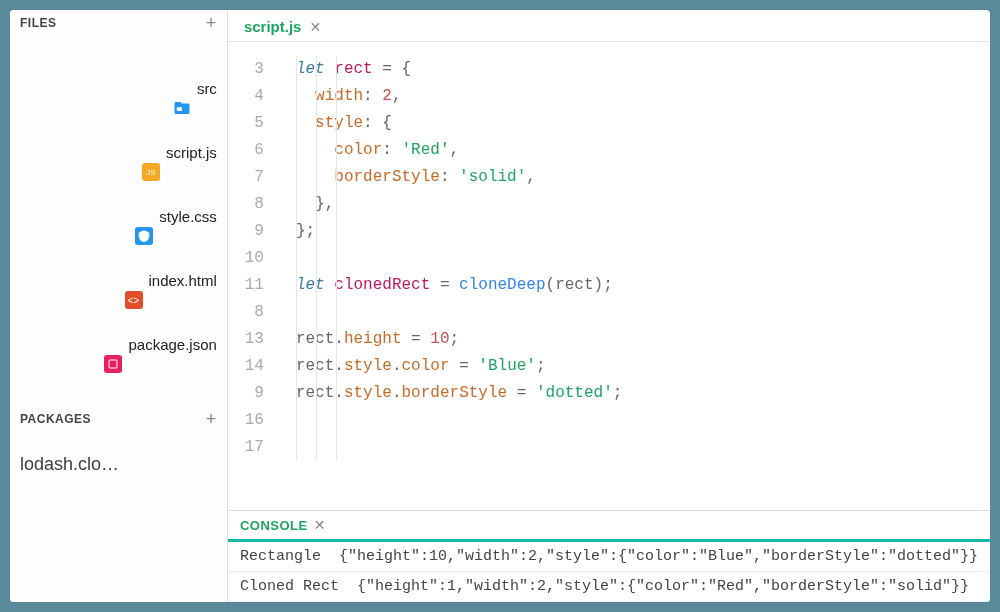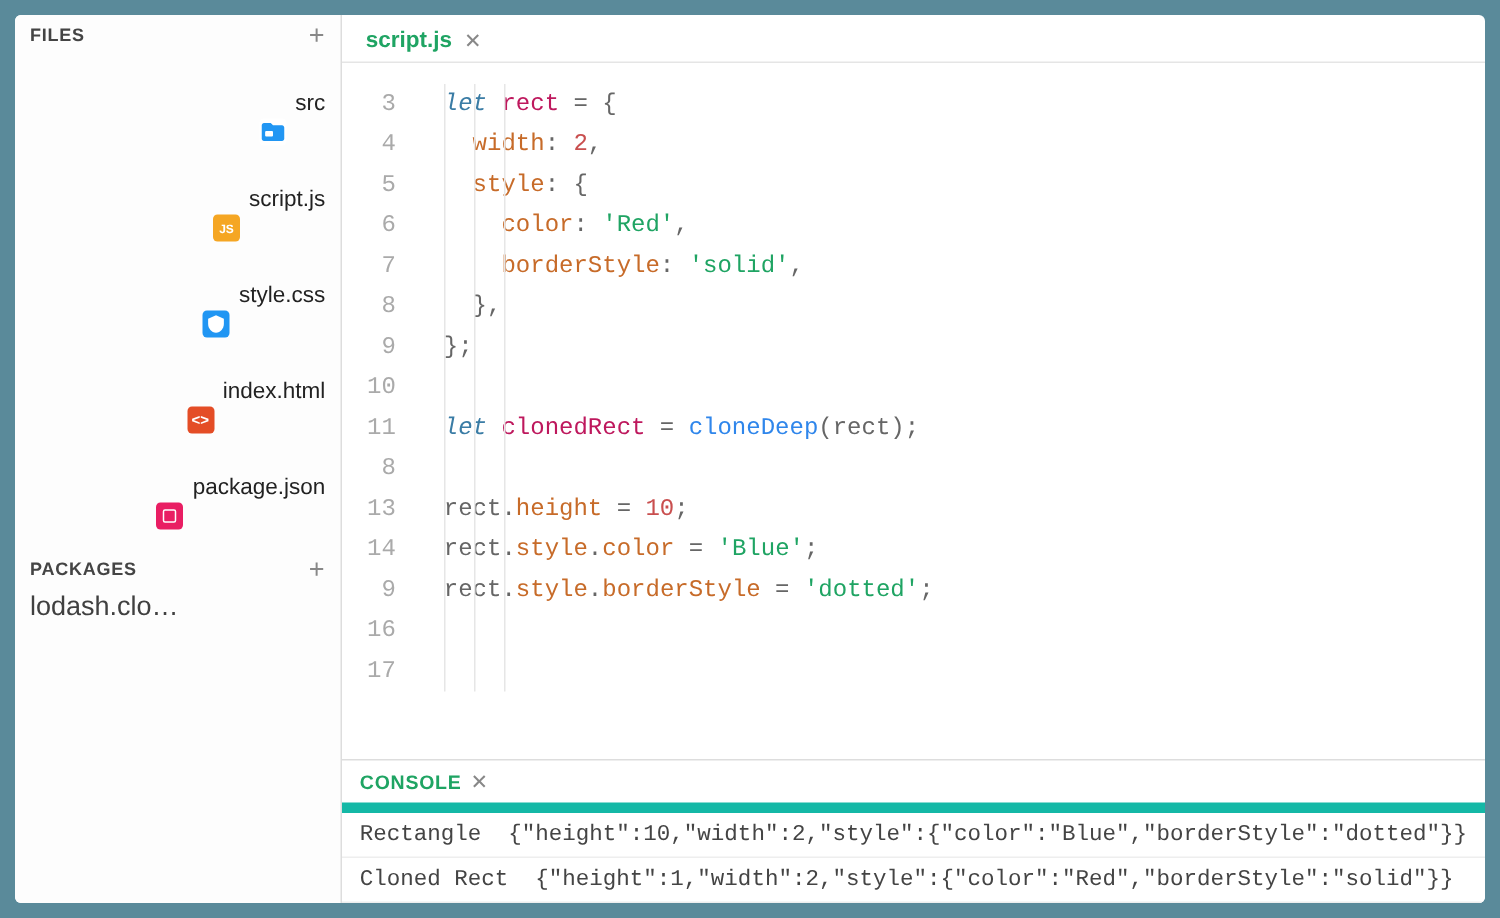--- a/index.html
+++ b/index.html
@@ -17,20 +17,21 @@
     border-radius: 4px;
     display: flex;
     overflow: hidden;
   }
   .sidebar {
     width: 224px;
     border-right: 1px solid #ddd;
     display: flex;
     flex-direction: column;
     background: #fdfdfd;
+    gap: 20px;
   }
   .section-header {
     display: flex;
     align-items: center;
     justify-content: space-between;
     padding: 6px 10px 4px 10px;
     font-size: 12px;
     font-weight: 700;
     color: #444;
     letter-spacing: 0.5px;
@@ -53,21 +54,21 @@
     font-size: 15px;
     justify-content: flex-end;
   }
   .tree-item.child { padding-left: 34px; }
   .icon {
     width: 18px; height: 18px;
     display: inline-flex;
     align-items: center;
     justify-content: center;
     font-size: 10px;
-    font-weight: 700;
+    font-weight: 400;
     border-radius: 3px;
     color: #fff;
     flex-shrink: 0;
     margin-top: 40px;
   }
   .icon-folder { background: #fff; }
   .icon-folder svg { width: 18px; height: 18px; }
   .icon-js { background: #f5a623; color:#fff; font-size:8px;}
   .icon-css { background: #2196f3; color:#fff; font-size:8px;}
   .icon-html { background: #e44d26; }
@@ -136,21 +137,21 @@
     border-top: 1px solid #ddd;
     background: #fff;
   }
   .console-header {
     display: flex; align-items: center; gap: 6px;
     padding: 6px 12px;
     font-weight: 700;
     font-size: 13px;
     color: #1fa463;
     letter-spacing: 0.5px;
-    border-bottom: 7px solid #14b8a6;
+    border-bottom: 3px solid #14b8a6;
   }
   .console-header .close { color:#888; font-weight:400; cursor:pointer; font-size:14px;}
   .console-body {
     font-family: "SFMono-Regular", Consolas, "Liberation Mono", Menlo, monospace;
     font-size: 15px;
     color: #444;
   }
   .console-line {
     padding: 6px 12px;
     border-bottom: 1px solid #eee;

